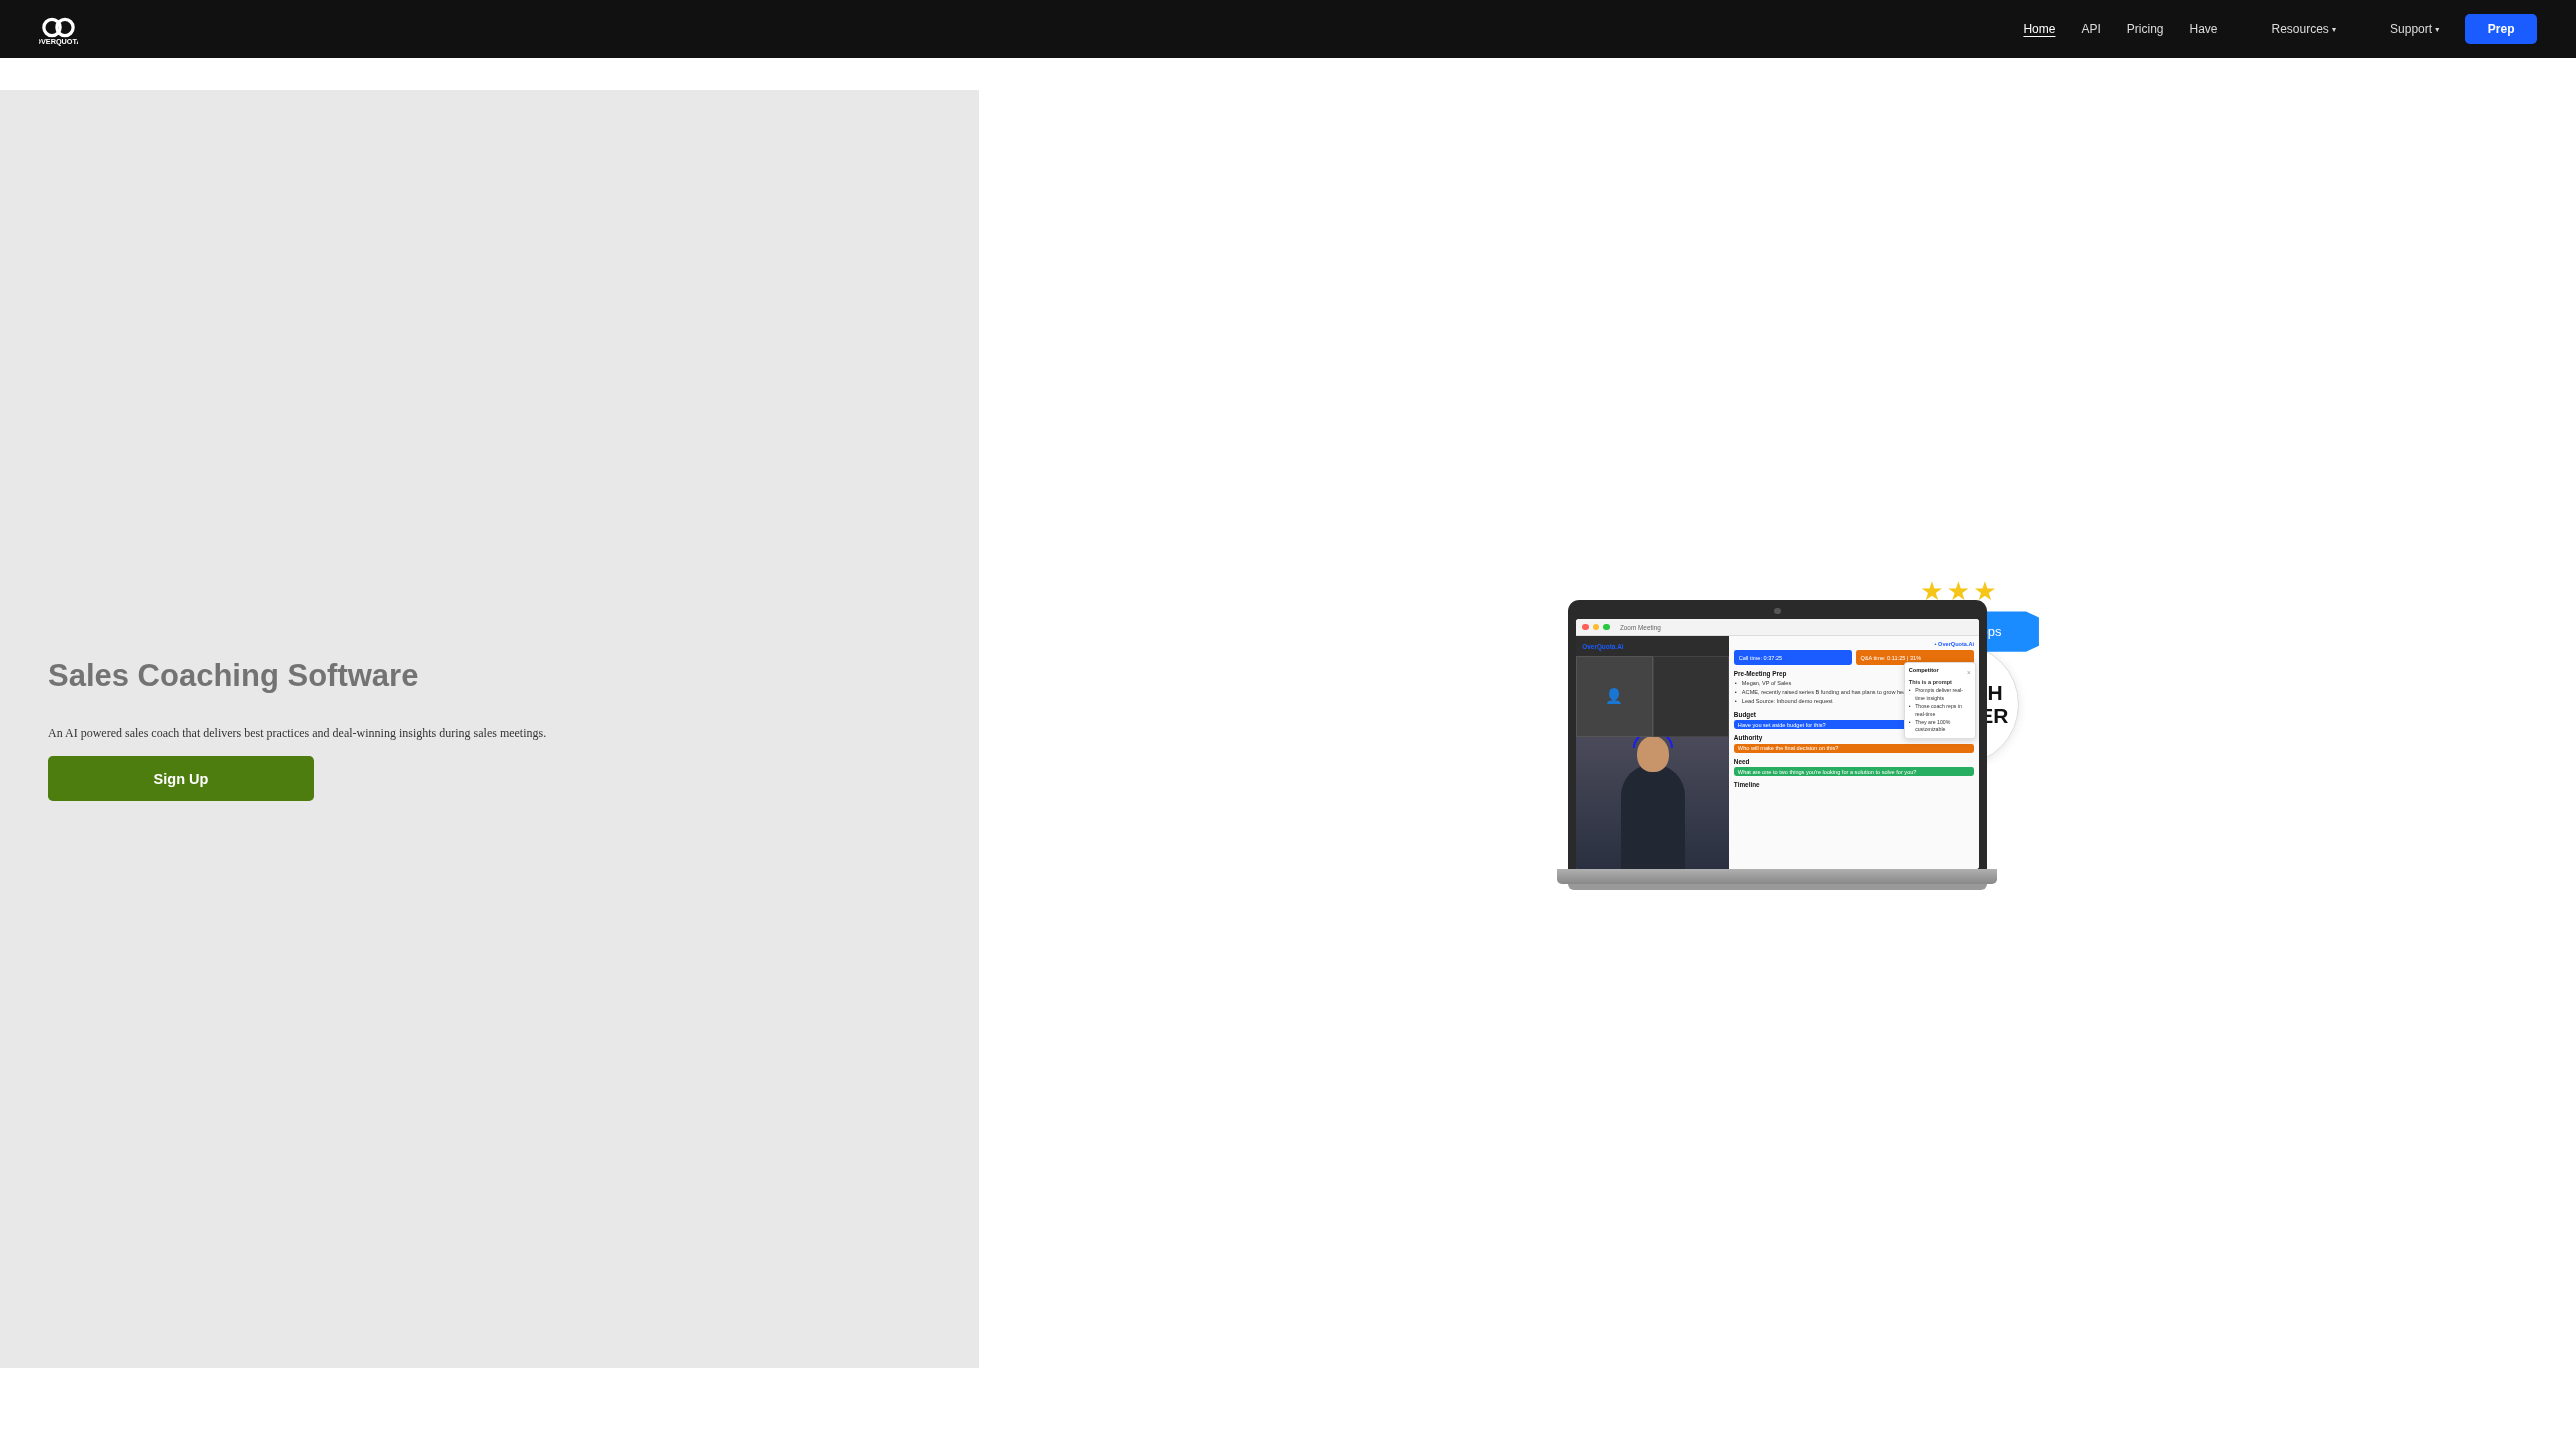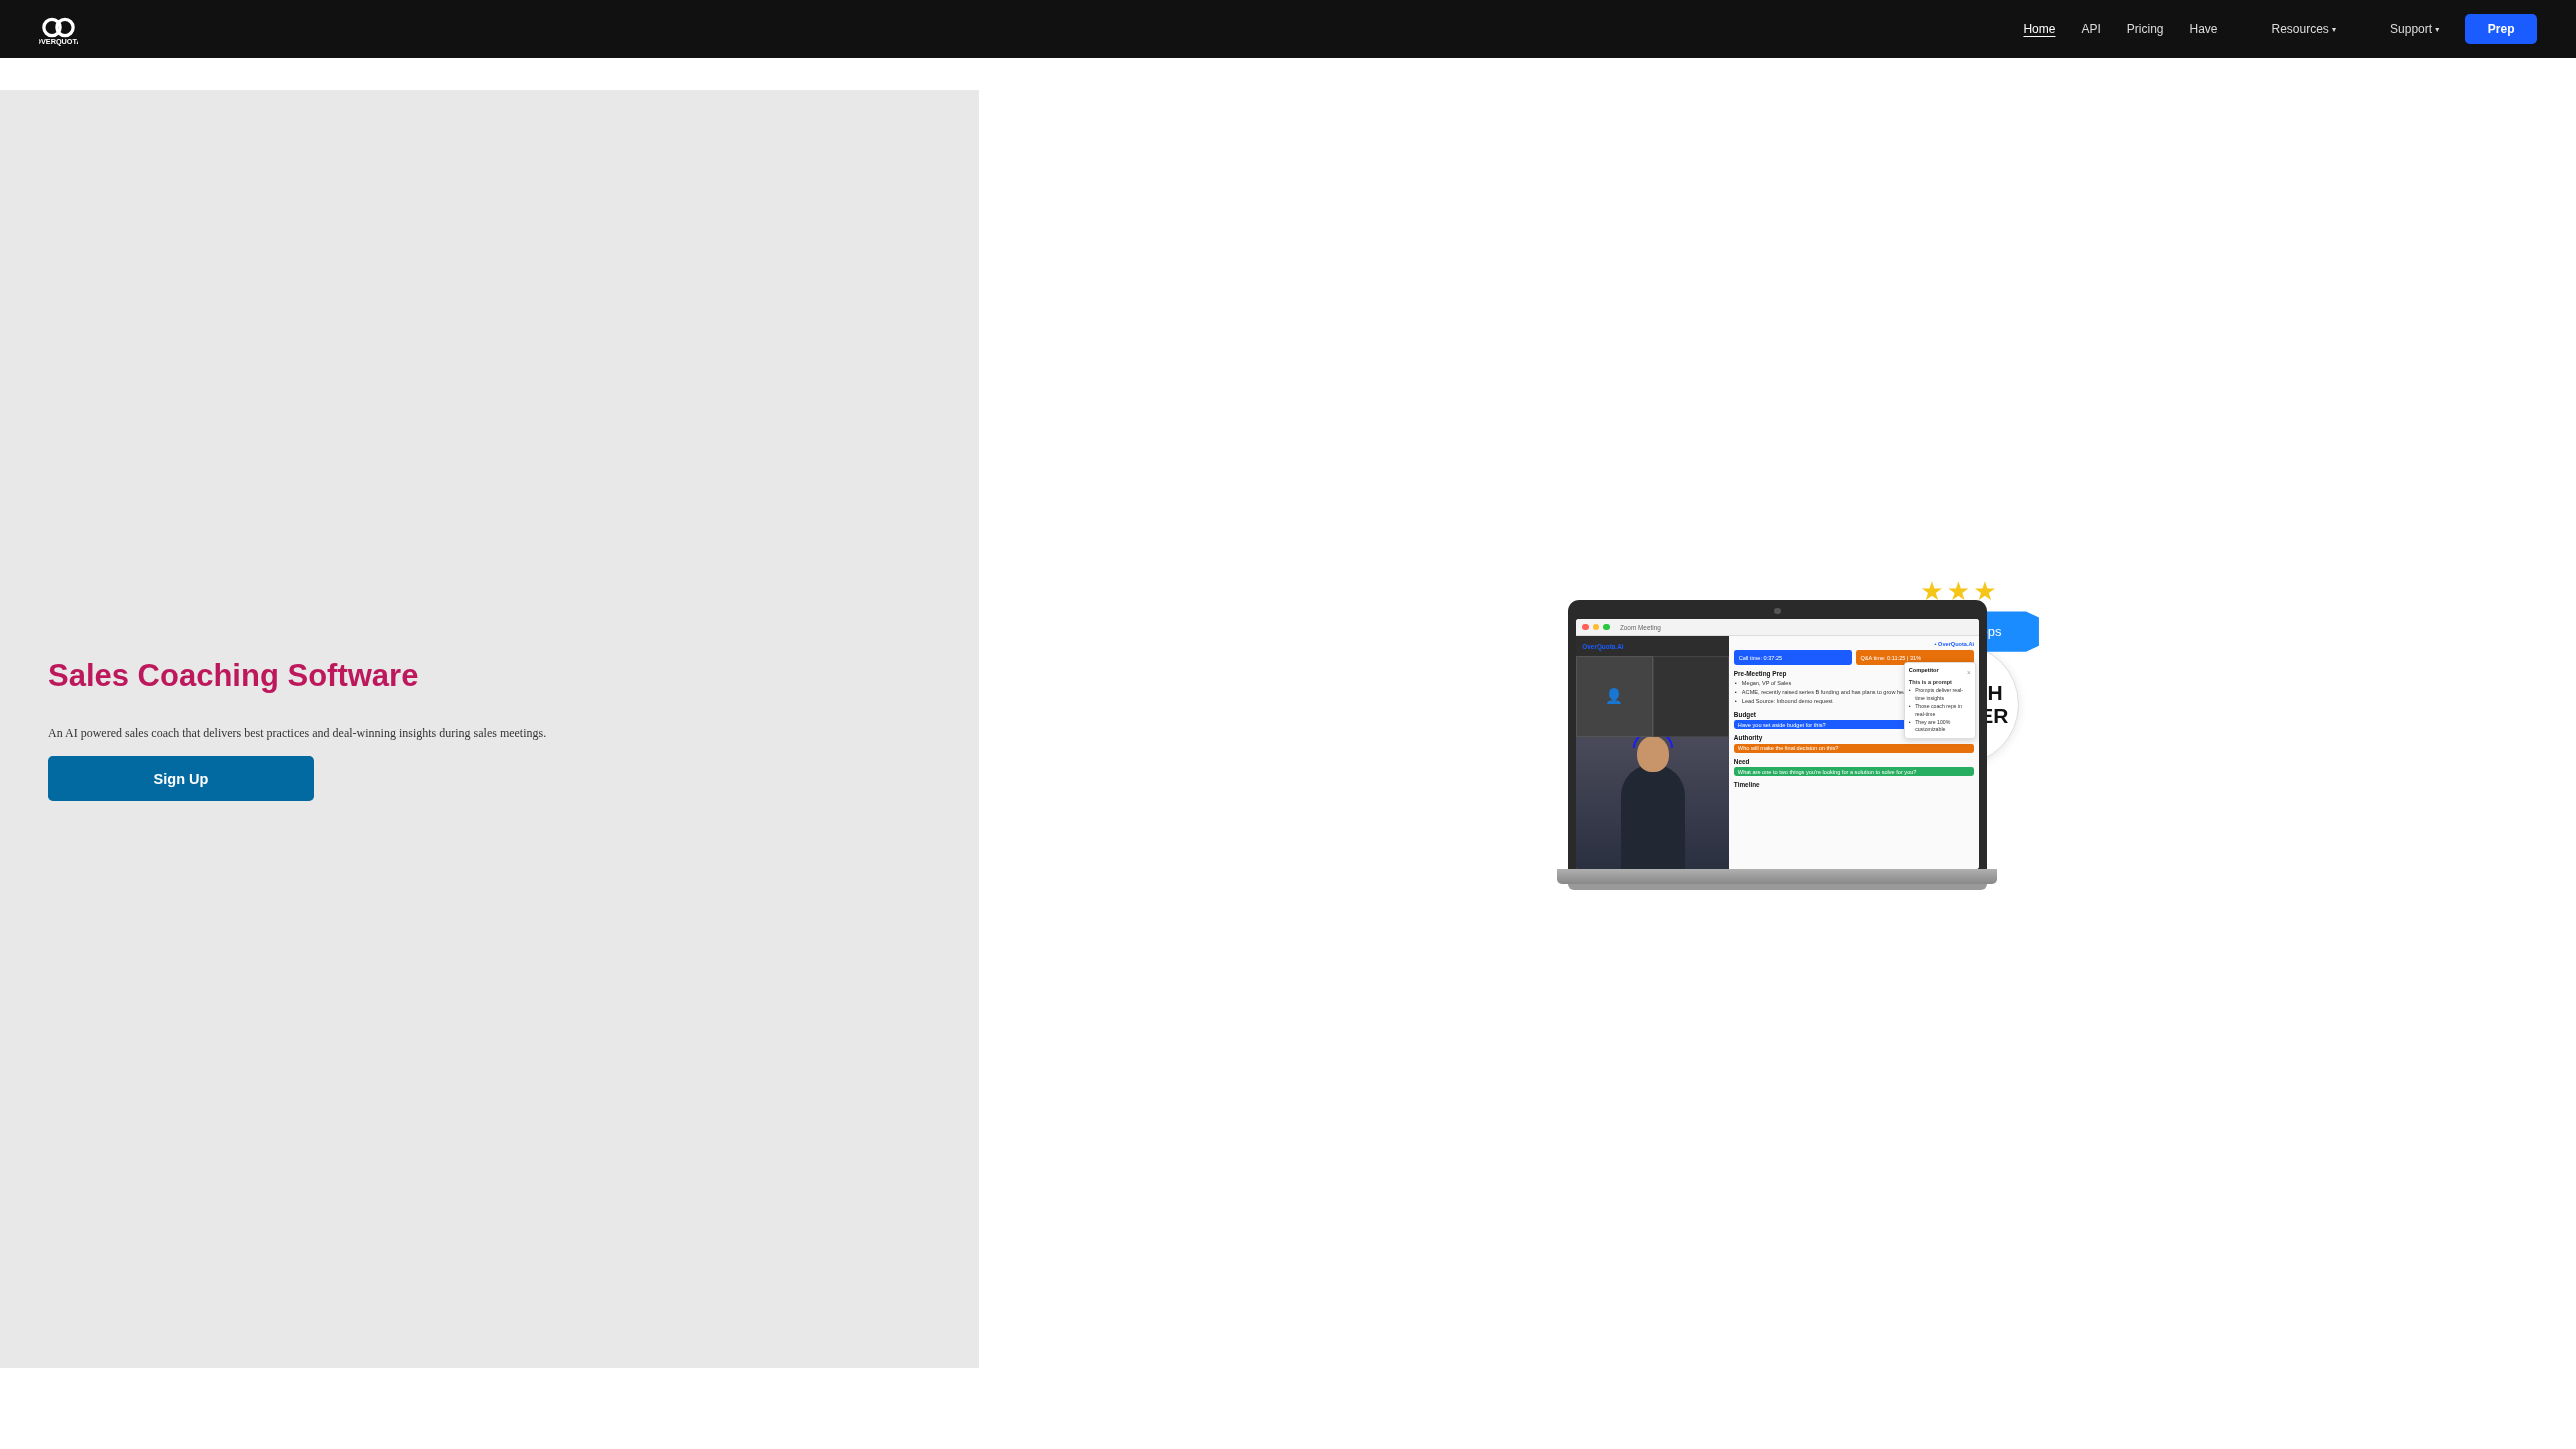--- a/index.html
+++ b/index.html
@@ -71,39 +71,39 @@
       background: #e8e8e8;
       width: 38%;
       padding: 64px 48px;
       display: flex;
       flex-direction: column;
       justify-content: center;
     }
     .hero-title {
       font-size: 31px;
       font-weight: 800;
-      color: #be185d;
+      color: #737373;
       line-height: 1.2;
       margin-bottom: 30px;
     }
     .hero-desc {
       font-size: 12px;
       color: #333;
       line-height: 1.6;
       margin-bottom: 13px;
       font-family: Liberation Serif, serif;
     }
     .hero-desc2 {
       font-size: 12px;
       color: #333;
       line-height: 1.6;
       margin-bottom: 32px;
     }
     .signup-btn {
-      background: #0369a1;
+      background: #4d7c0f;
       color: #fff;
       border: none;
       border-radius: 4.8px;
       padding: 14.5px 0;
       font-size: 14.5px;
       font-weight: 700;
       cursor: pointer;
       width: 100%;
       max-width: 266px;
       text-align: center;

